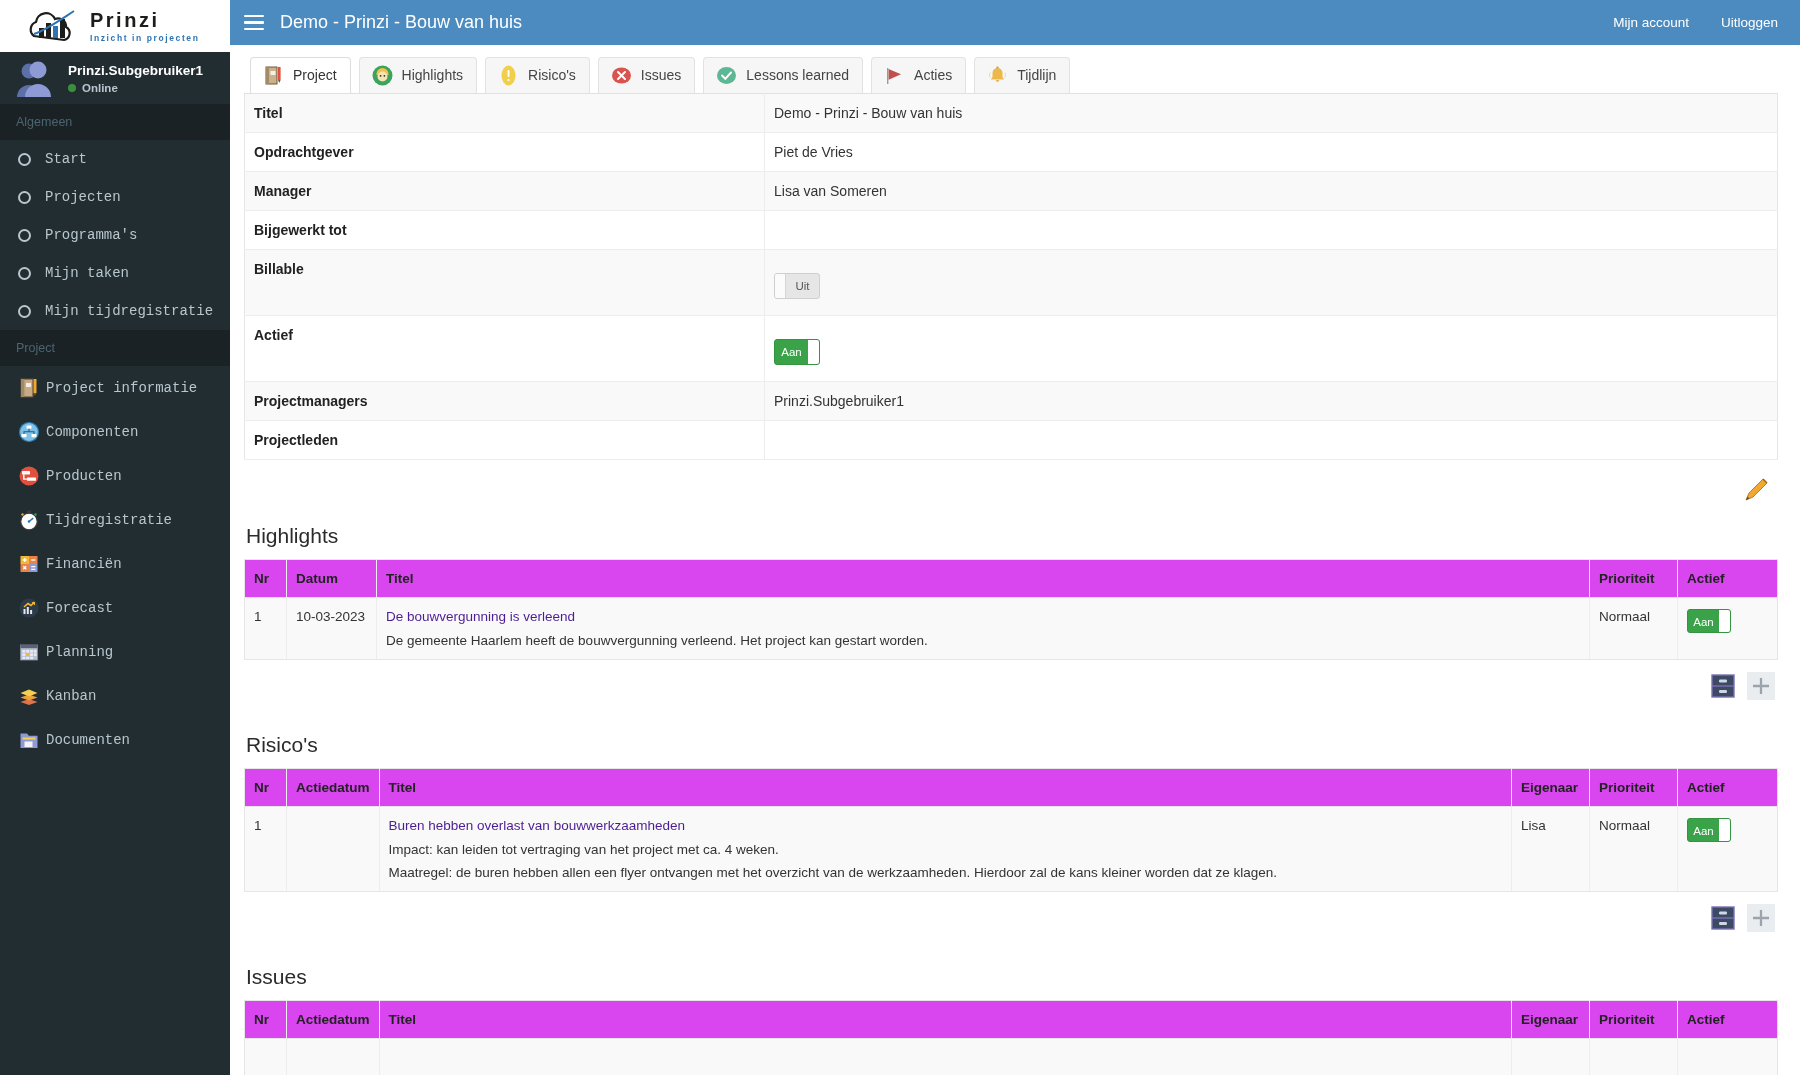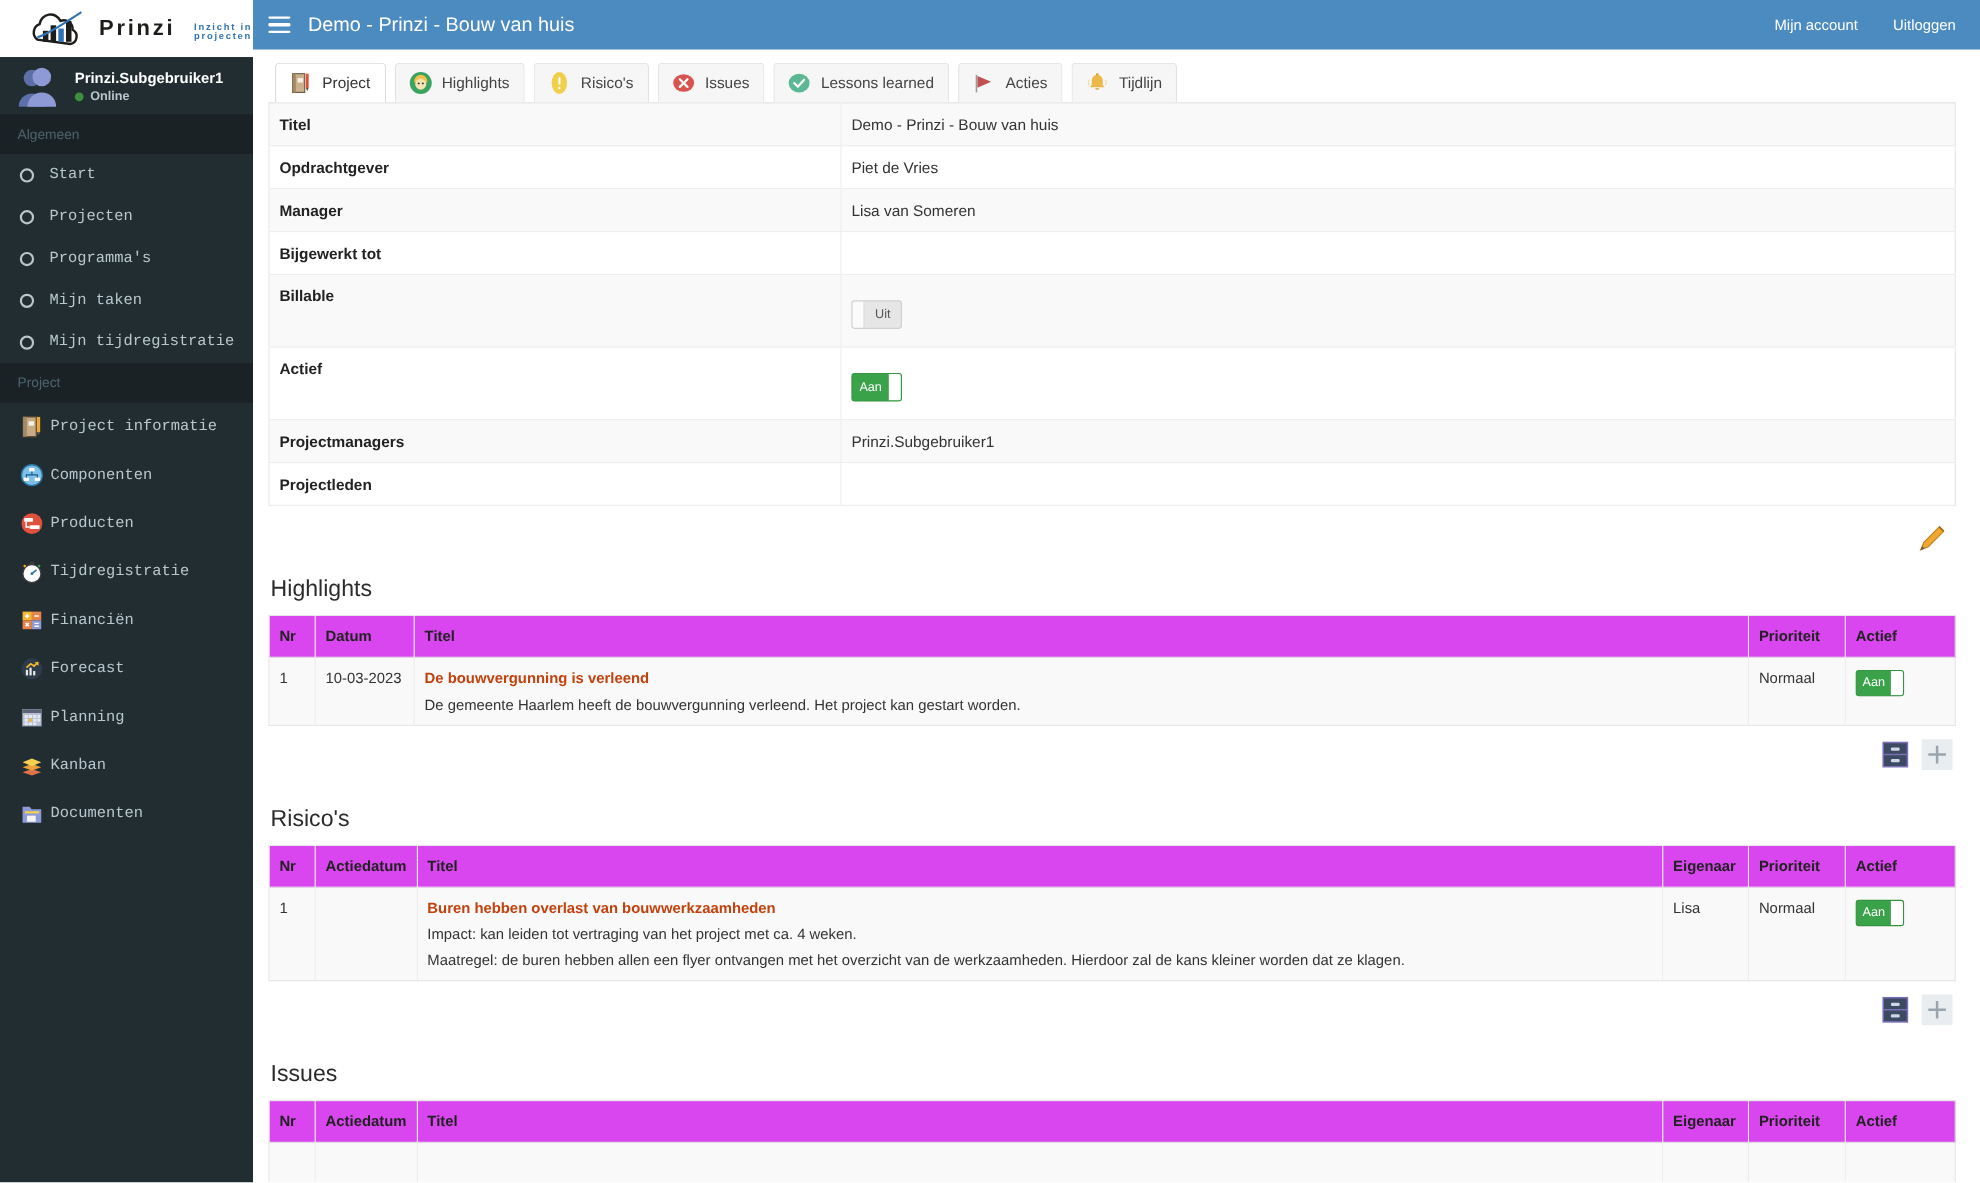--- a/index.html
+++ b/index.html
@@ -18,21 +18,21 @@
     color: #b8c7ce;
     height: 1075px;
     overflow: hidden;
   }
   .logo-box {
     height: 52px; background: #ffffff;
     display: flex; align-items: center; gap: 8px;
     padding-left: 26px;
   }
   .logo-mark { width: 56px; height: 40px; position: relative; flex: 0 0 auto; }
-  .logo-text { display: flex; line-height: 1; gap: 17px; }
+  .logo-text { display: flex; flex-direction: column; line-height: 1; }
   .logo-title { font-size: 20px; font-weight: 700; color: #1d1d1b; letter-spacing: 2.5px; }
   .logo-sub { font-size: 8.5px; font-weight: 700; color: #2e74b5; letter-spacing: 1.6px; margin-top: 4px; }
 
   .user-panel {
     height: 52px; display: flex; align-items: center; gap: 12px;
     padding: 0 14px; background: #222d32;
   }
   .avatar {
     width: 42px; height: 42px; border-radius: 4px;
     background: #222d32; position: relative; flex: 0 0 auto;
@@ -90,21 +90,21 @@
   
   .proj-table { width: 100%; border-collapse: collapse; border: 1px solid #e6e6e6; border-top: 1px solid #e0e0e0; }
   .proj-table td { border-bottom: 1px solid #ededed; padding: 11px 10px 11px 9px; font-size: 14px; vertical-align: top; }
   .proj-table tr:nth-child(odd) td { background: #f9f9f9; }
   .proj-table tr:nth-child(even) td { background: #ffffff; }
   .proj-table td.lbl { width: 520px; font-weight: 700; color: #222; }
   .proj-table td.val { color: #333; border-left: 1px solid #ededed; }
   .row-tall td { height: 66px; }
 
   .toggle {
-    display: inline-flex; align-items: center;
+    display: inline-flex; 
     border-radius: 3px; overflow: hidden; cursor: pointer;
     border: 1px solid #cfcfcf; height: 26px; width: 46px;
     margin-top: 12px;
   }
   .toggle .lab { flex: 1; text-align: center; font-size: 11.5px; line-height: 24px; }
   .toggle .knob { width: 11px; background: #fdfdfd; height: 100%; }
   .toggle.off { background: #e6e6e6; }
   .toggle.off .lab { color: #555; order: 2; }
   .toggle.off .knob { order: 1; background: #fbfbfb; border-right: 1px solid #d5d5d5; }
   .toggle.on { background: #3aa34a; border-color: #34943f; }
@@ -127,21 +127,21 @@
     font-size: 13.5px; color: #333; padding: 11px 9px;
     border-right: 1px solid #ededed; border-bottom: 1px solid #e6e6e6;
     vertical-align: top; background: #f9f9f9;
   }
   .data-table th:last-child, .data-table td:last-child { border-right: none; }
   .c-nr { width: 42px; }
   .c-date { width: 90px; }
   .c-owner { width: 78px; }
   .c-prio { width: 88px; }
   .c-act { width: 100px; }
-  .item-title { color: #c2410c; font-weight: 700; font-size: 13.5px; display: block; margin-bottom: 9px; text-decoration: none; cursor: pointer; }
+  .item-title { color: #4c1d95; font-weight: 400; font-size: 13.5px; display: block; margin-bottom: 9px; text-decoration: none; cursor: pointer; }
   .item-line { display: block; color: #333; font-size: 13.5px; margin-bottom: 8px; }
   .item-line:last-child { margin-bottom: 0; }
 
   .tbl-actions { display: flex; justify-content: flex-end; gap: 8px; padding: 11px 2px 22px 0; }
   .sq-btn { width: 30px; height: 30px; cursor: pointer; display:block; }
 </style>
 </head>
 <body>
 
 <div class="app">

